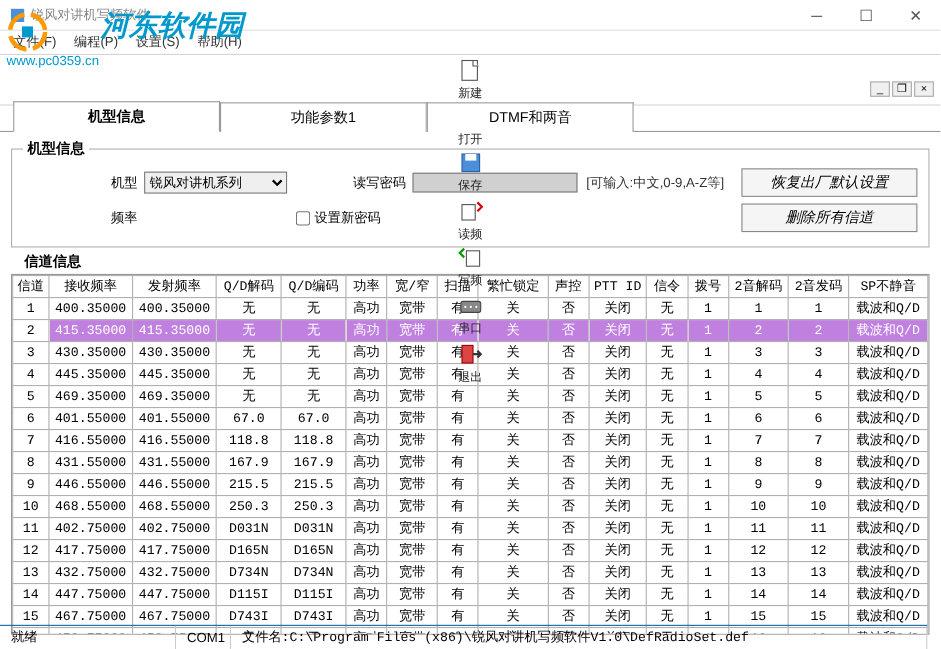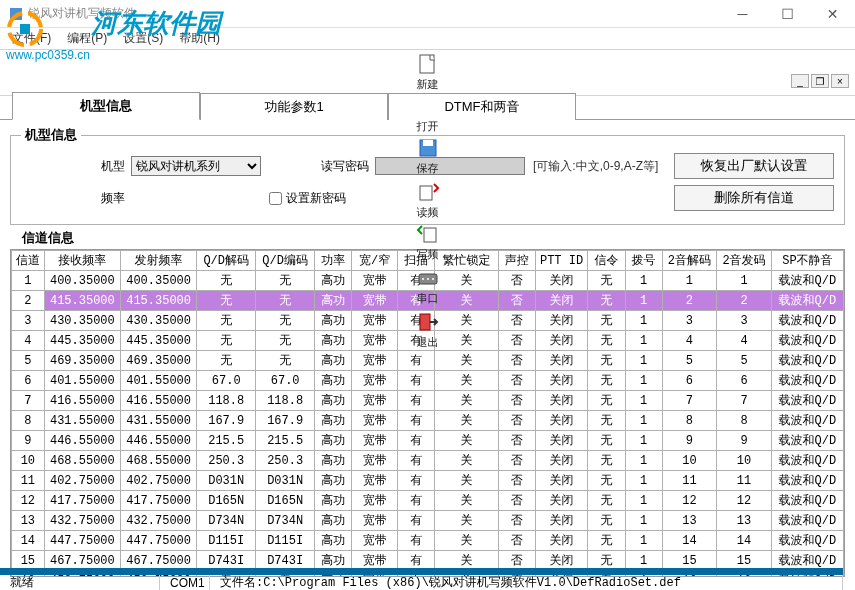--- a/index.html
+++ b/index.html
@@ -37,39 +37,39 @@
     .tab.active { font-weight: bold; border-bottom: 1px solid #fff; }
     
     
     .content { padding: 6px 10px; }
     fieldset { border: 1px solid #b0b0b0; padding: 8px 10px 12px; margin-bottom: 4px; }
     legend { font-size: 13px; font-weight: bold; padding: 0 4px; }
     .row1 { display: flex; align-items: center; height: 28px; }
     .row2 { display: flex; align-items: center; height: 28px; margin-top: 4px; }
     .lbl { width: 110px; text-align: right; padding-right: 6px; }
     select { height: 20px; font-size: 12px; border: 1px solid #7a7a7a; }
-    .big-btn { width: 160px; height: 26px; border: 1px solid #888; background: #f5f5f5; margin-left: auto; }
+    .big-btn { width: 160px; height: 26px; border: 1px solid #888; background: #f5f5f5; margin-left: auto; font-style: italic; }
     .pwd-box { display: inline-block; width: 150px; height: 18px; border: 1px solid #7a7a7a; background: #d0d0d0; }
     .hint { margin-left: 8px; font-size: 12px; color: #333; }
     .checkbox-lbl { margin-left: 26px; display: flex; align-items: center; gap: 4px; }
     
     
     .table-title { font-size: 13px; font-weight: bold; margin: 4px 0 2px 12px; }
     
     
     .table-wrap { margin: 0 0; border: 1px solid #999; height: 328px; overflow: hidden; }
     table { border-collapse: collapse; width: 100%; font-family: "Courier New", SimSun, monospace; font-size: 12px; }
     th, td { border: 1px solid #b0b0b0; padding: 1px 2px; text-align: center; height: 18px; white-space: nowrap; overflow: hidden; }
     th { background: #fff; font-weight: normal; }
     td { background: #fff; }
     tr.selected td { background: #c080e0; color: #fff; }
     tr.selected td:first-child { background: #fff; color: #000; }
     
     
-    .statusbar { position: absolute; bottom: 0; left: 0; right: 12px; height: 22px; border-top: 7px solid #0369a1; display: flex; align-items: center; font-size: 12px; }
+    .statusbar { position: absolute; bottom: 0; left: 0; right: 12px; height: 22px; border-top: 1px solid #0369a1; display: flex; align-items: center; font-size: 12px; }
     .statusbar .cell { padding: 0 10px; border-right: 1px solid #ccc; height: 100%; display: flex; align-items: center; }
   </style>
 </head>
 <body>
 
 <div class="watermark">
   <svg class="logo" width="38" height="38" viewBox="0 0 38 38">
       <circle cx="19" cy="19" r="16" fill="none" stroke="#ff9900" stroke-width="4" stroke-dasharray="20 6"></circle>
       <rect x="14" y="14" width="10" height="10" fill="#0099cc"></rect>
     </svg>

